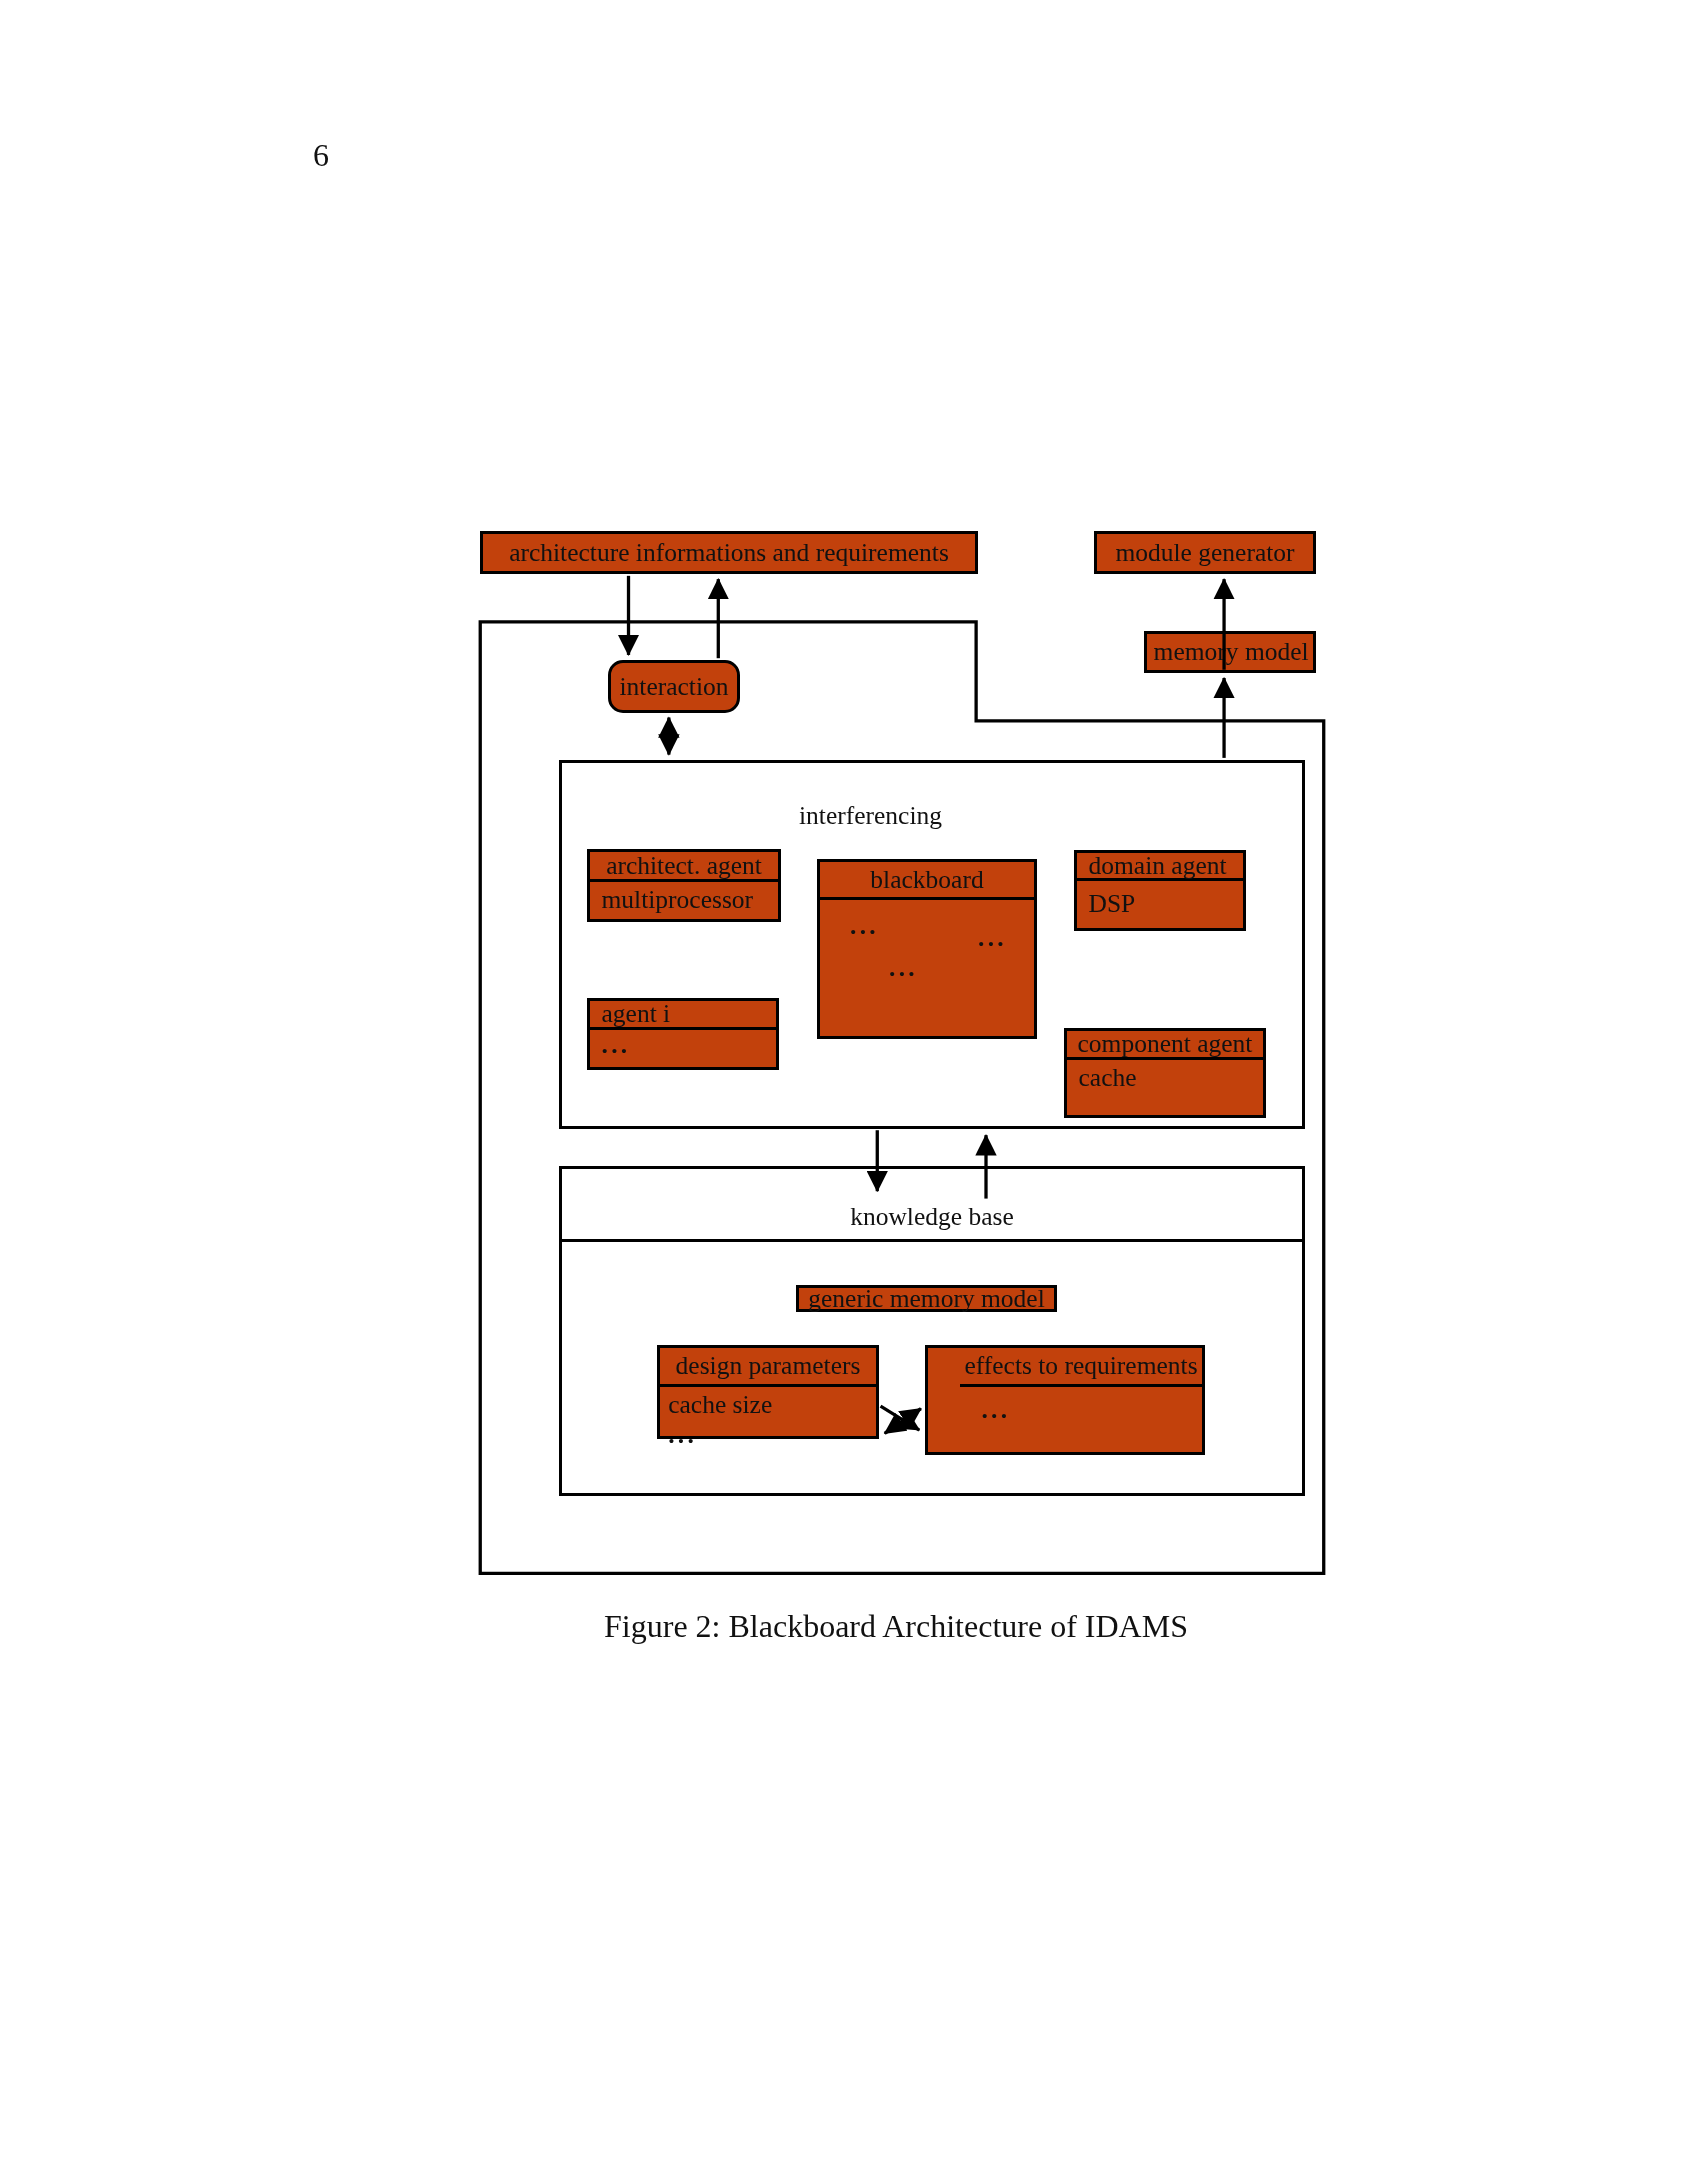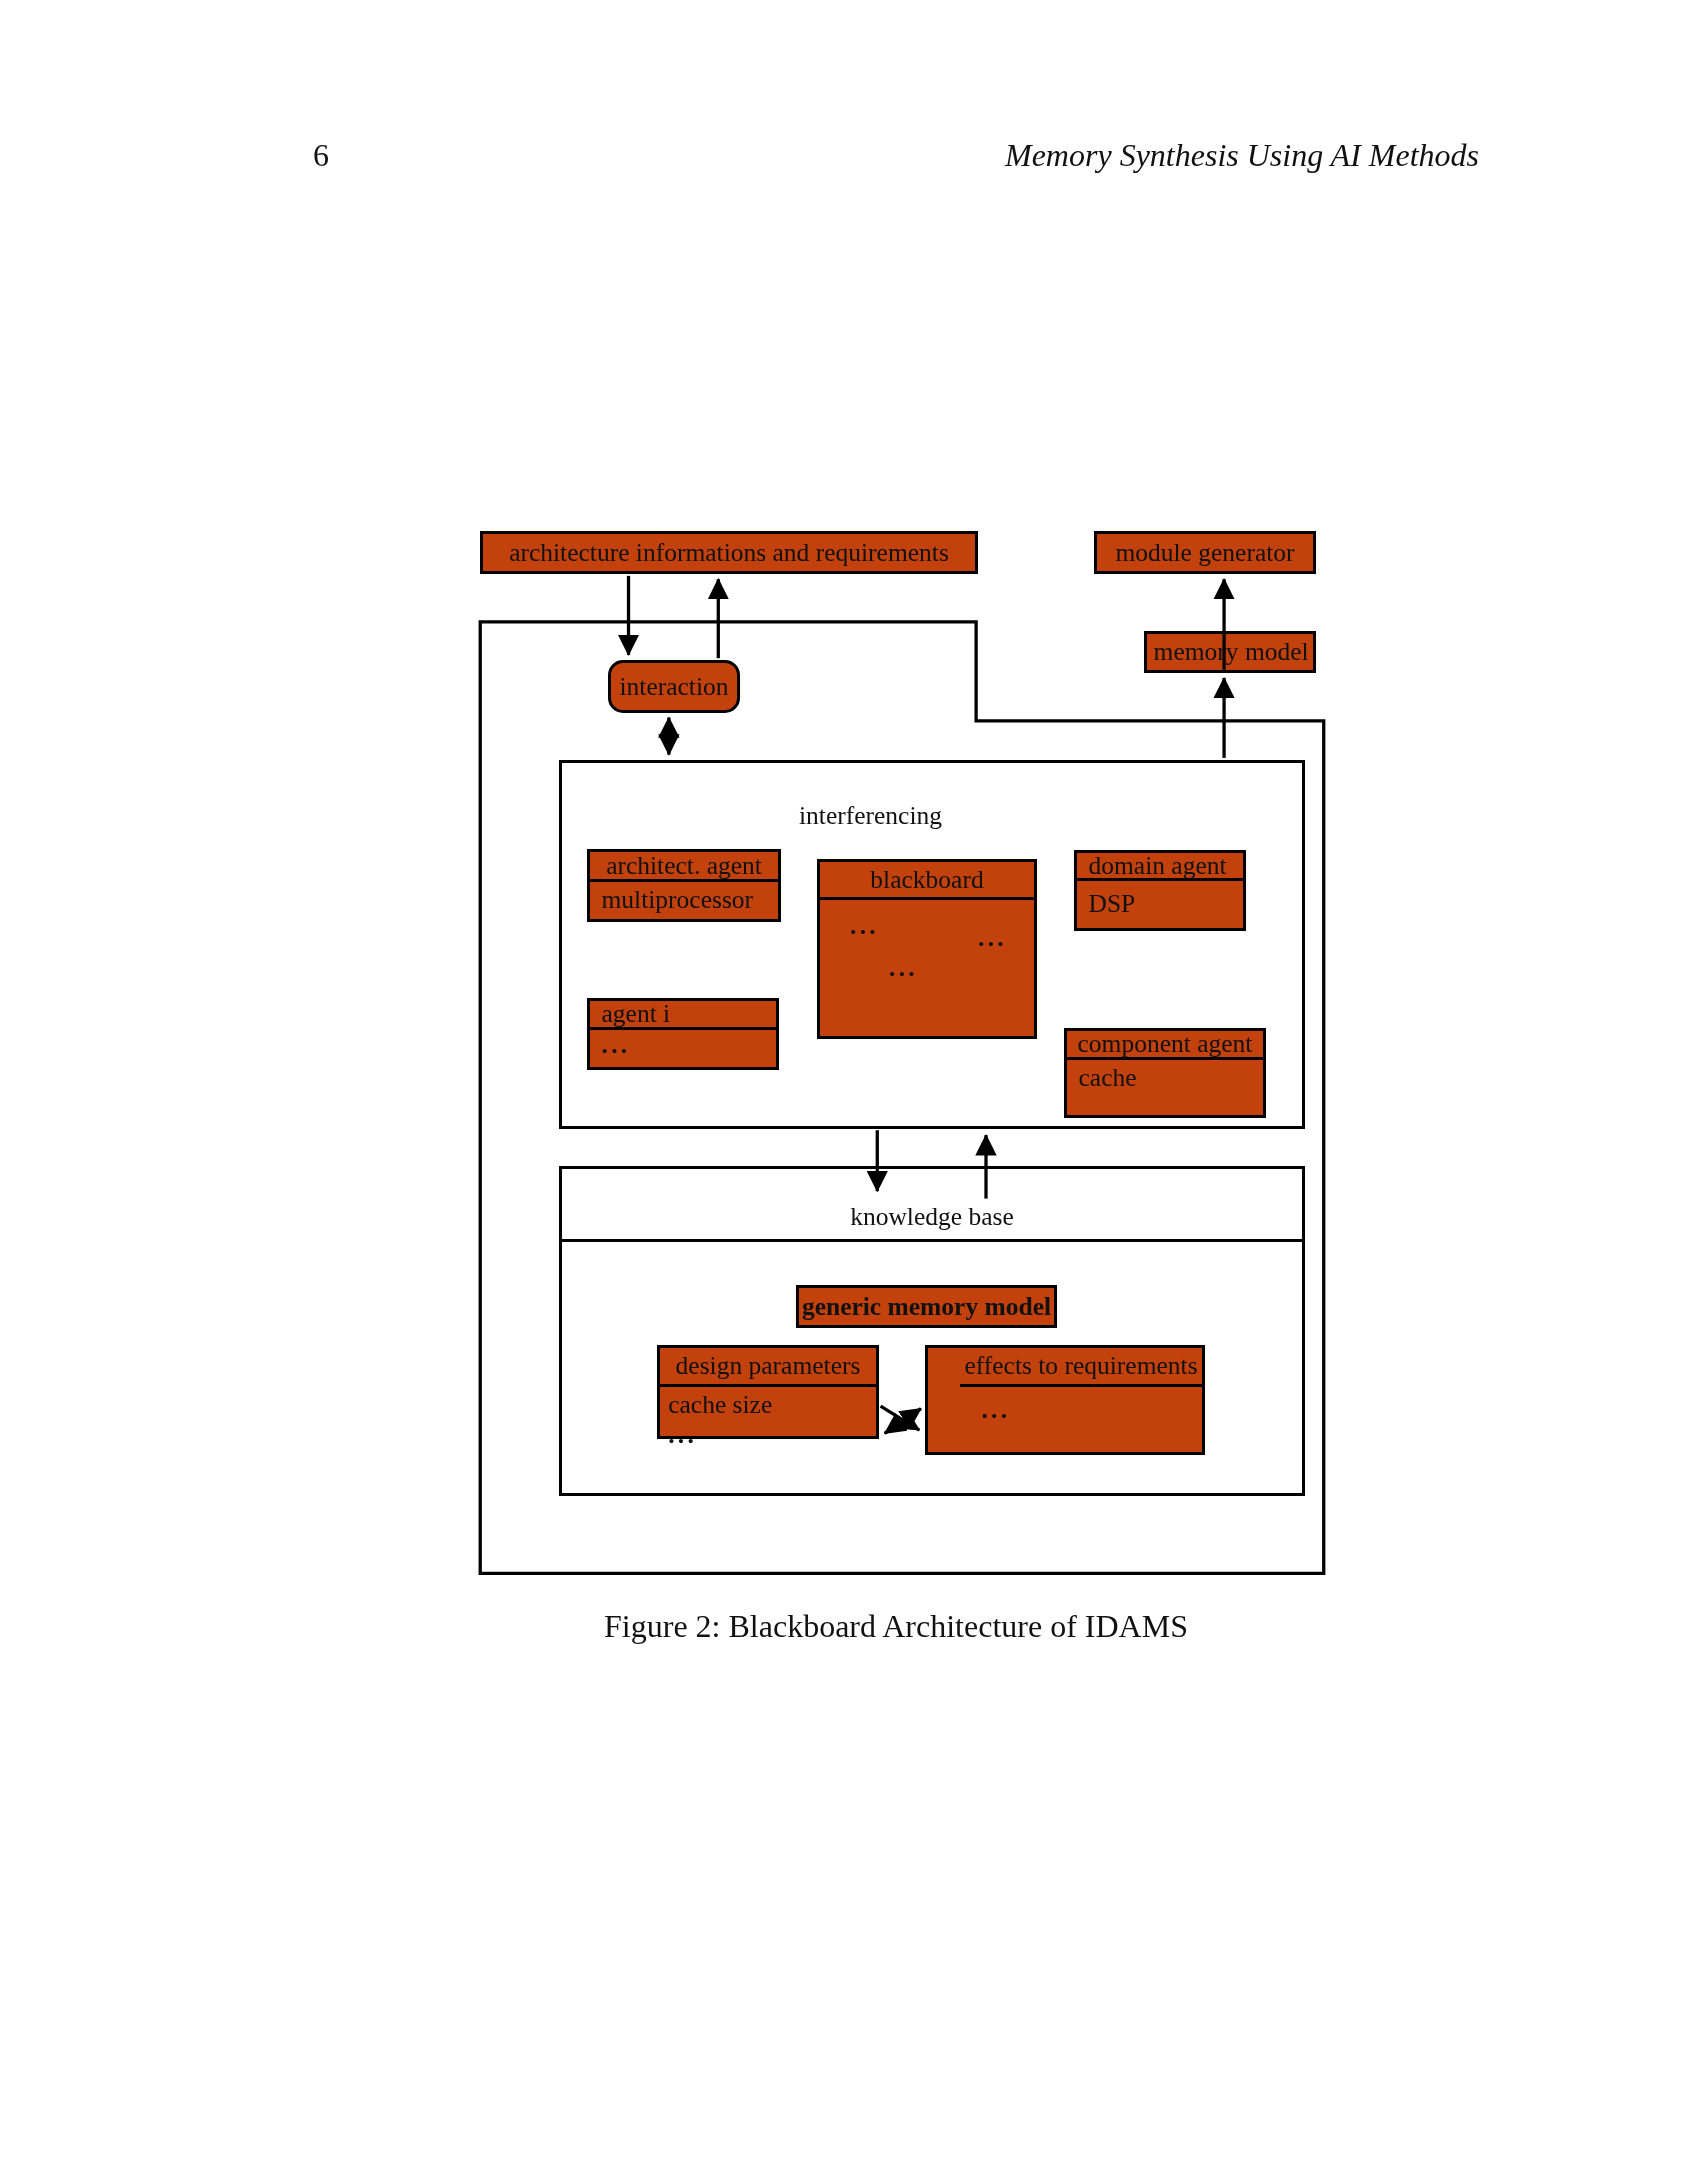--- a/index.html
+++ b/index.html
@@ -49,21 +49,20 @@
     text-align:center;font-size:32px;
   }
 </style>
 </head>
 <body>
 
 <div class="page">
 
   <div class="runhead">
     <span>6</span>
-    <span class="title">Memory Synthesis Using AI Methods</span>
   </div>
 
   <div class="box bigbox" style="left:559px;top:760px;width:746px;height:369px;">
     <span class="floatlabel" style="left:237px;top:38px;">interferencing</span>
   </div>
 
   <div class="box bigbox" style="left:559px;top:1166px;width:746px;height:330px;">
     <div class="kb-hdr">
       <span>knowledge base</span>
     </div>
@@ -105,21 +104,21 @@
   <div class="box" style="left:587px;top:998px;width:192px;height:72px;">
     <div class="hdr left" style="height:29px;">agent i</div>
     <div class="bodyrow dots" style="height:36px;align-items:flex-start;">...</div>
   </div>
 
   <div class="box" style="left:1064px;top:1028px;width:202px;height:90px;">
     <div class="hdr" style="height:29px;">component agent</div>
     <div class="bodyrow" style="height:35px;">cache</div>
   </div>
 
-  <div class="box center-label" style="left:796px;top:1285px;width:261px;height:43px;font-weight:bold;">
+  <div class="box center-label" style="left:796px;top:1285px;width:261px;height:27px;">
     <span>generic memory model</span>
   </div>
 
   <div class="box" style="left:657px;top:1345px;width:222px;height:94px;">
     <div class="hdr" style="height:39px;">design parameters</div>
     <div class="bodyrow" style="height:33px;padding-left:8.2px;padding-top:3.3px;">cache size</div>
     <div class="bodyrow dots" style="height:26px;padding-left:8.2px;align-items:flex-start;">...</div>
   </div>
 
   <div class="box" style="left:925px;top:1345px;width:280px;height:110px;padding-left:32px;">

